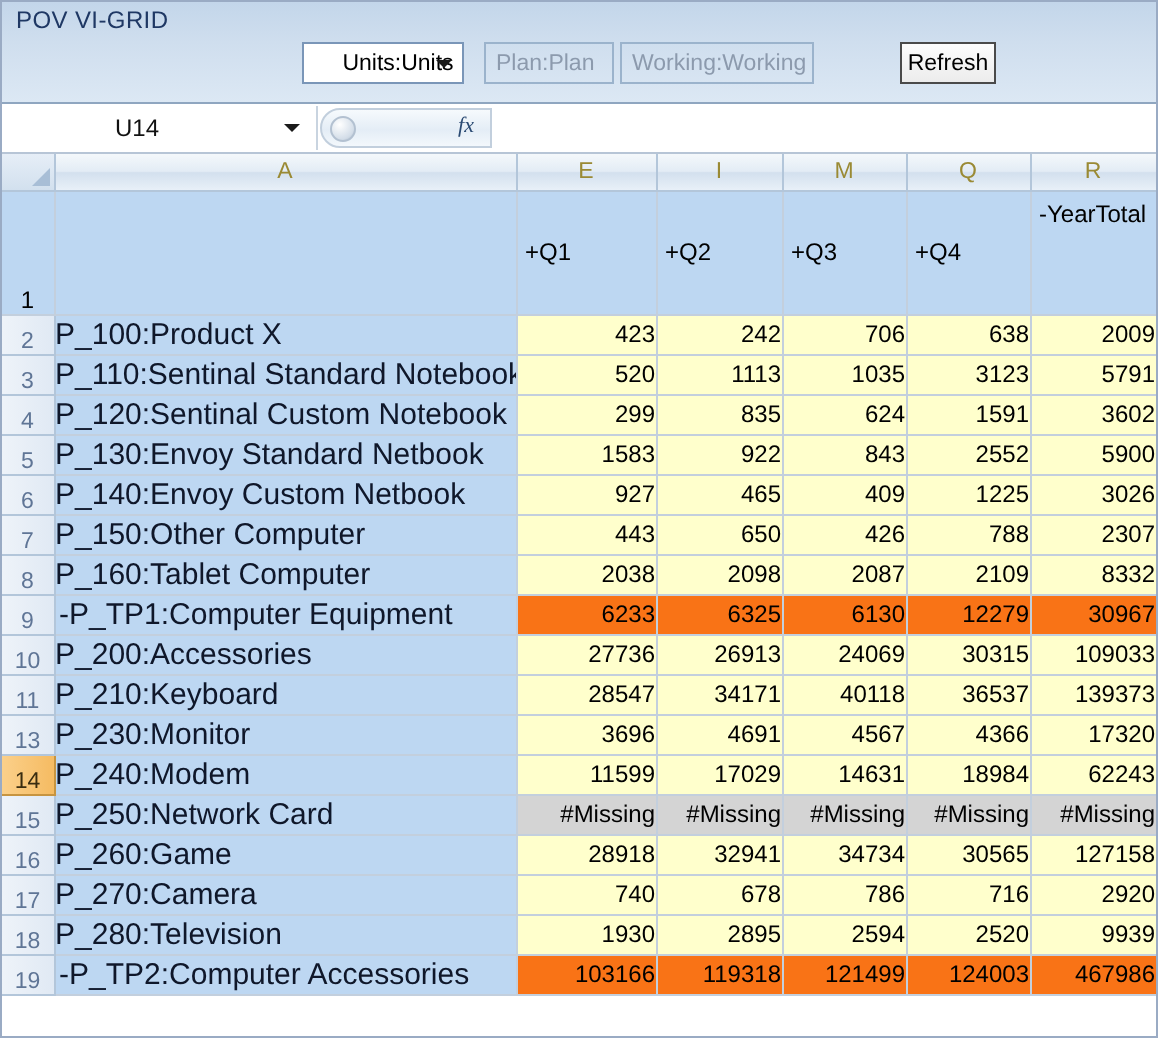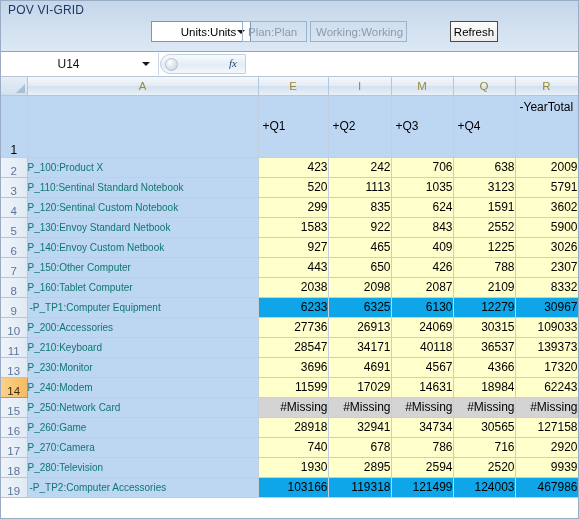--- a/index.html
+++ b/index.html
@@ -196,22 +196,22 @@
     background: linear-gradient(to right,#fbd08a 0%, #f5bb62 100%);
     color: #3a2d10;
     border-color: #c79440;
   }
 
   
   .memcell {
     background: #bdd7f2;
     border-right: 1px solid #c3cfdd;
     border-bottom: 1px solid #c3cfdd;
-    font-size: 10px;
-    color: #0f766e;
+    font-size: 15px;
+    color: #0f172a;
     padding-left: 7px;
     vertical-align: middle;
     white-space: nowrap;
     overflow: hidden;
   }
   .memcell.tp { padding-left: 2px; }
 
   
   .hdrow td {
     background: #bdd7f2;
@@ -236,38 +236,38 @@
     border-right: 1px solid #c3cfdd;
     border-bottom: 1px solid #c3cfdd;
     font-size: 12px;
     color: #000;
     text-align: right;
     padding-right: 5px;
     vertical-align: middle;
     white-space: nowrap;
     overflow: hidden;
   }
-  .dcell.total { background: #0ea5e9; }
+  .dcell.total { background: #f97316; }
   .dcell.missing { background: #d4d4d4; }
 
   tr.datarow { height: 20px; }
   tr.hdrow { height: 62px; }
 </style>
 </head>
 <body>
 
 <div id="app">
 
   <div class="pov-bar">
     <div class="pov-title">POV VI-GRID</div>
 
     <div class="pov-row">
 
 
-      <div class="pov-combo" style="left:150px; width:100px;padding-left:31px;">
+      <div class="pov-combo" style="left:150px; width:81px;padding-left:31px;">
         <span>Units:Units</span>
         <span class="caret"></span>
       </div>
 
       <div class="pov-static" style="left:241px; width:65px;">
         <span>Plan:Plan</span>
       </div>
 
       <div class="pov-static" style="left:309px; width:97px;">
         <span>Working:Working</span>

